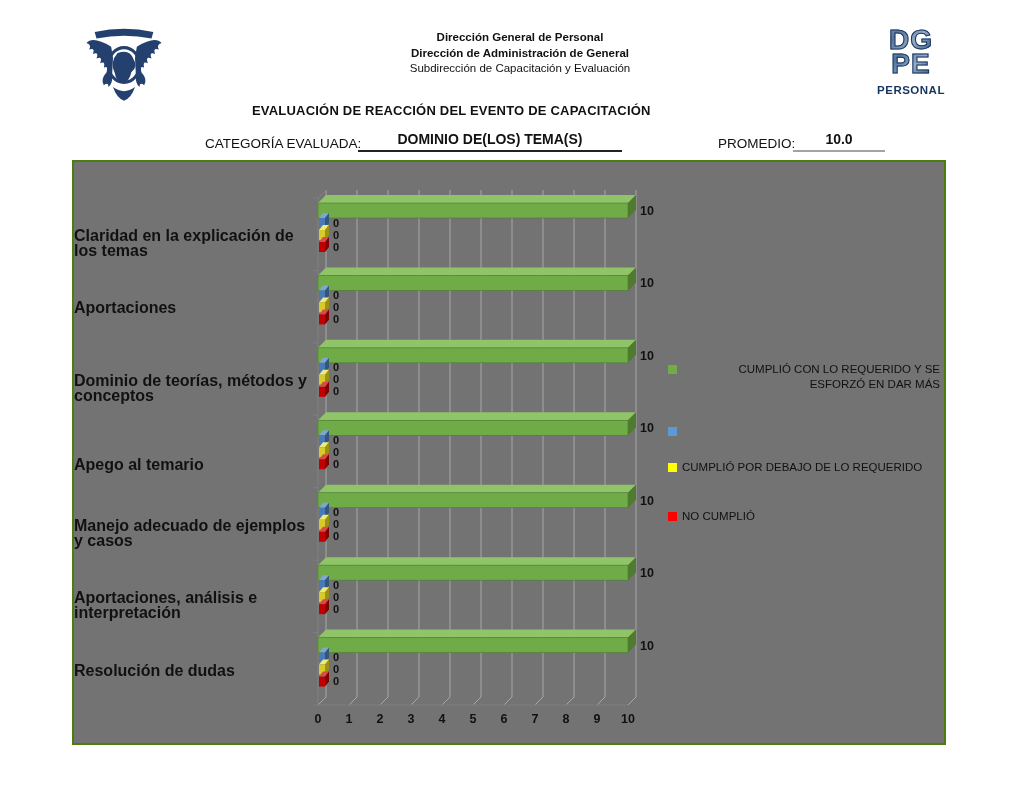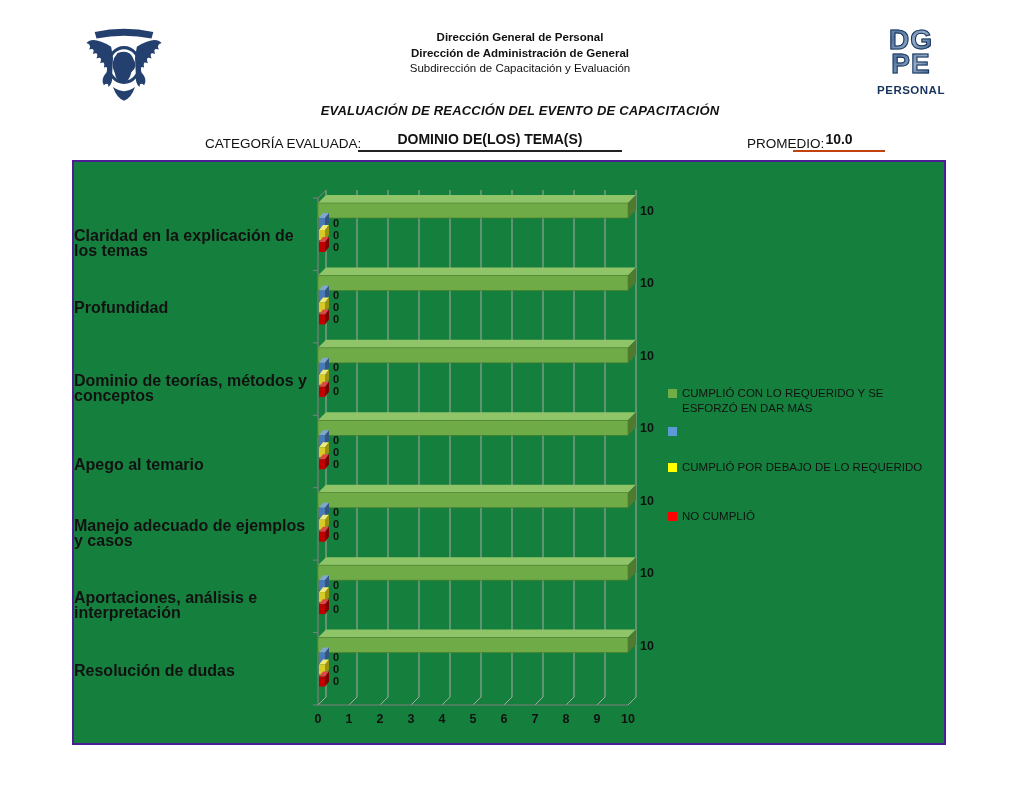--- a/index.html
+++ b/index.html
@@ -5,38 +5,38 @@
   html,body{margin:0;padding:0;background:#fff;}
   body{width:1024px;height:791px;position:relative;overflow:hidden;
        font-family:"Liberation Sans",sans-serif;color:#111;}
   .abs{position:absolute;}
 
   
   .unam-logo{left:80px;top:22px;width:88px;height:86px;}
   .org-block{left:320px;top:30px;width:400px;text-align:center;}
   .org-line{font-size:11.5px;font-weight:bold;line-height:15.5px;}
   .org-line.reg{font-weight:normal;text-align:center;}
-  .report-title{left:252px;top:103px;width:536px;text-align:center;
-                font-size:13px;font-weight:bold;letter-spacing:.2px;font-style:italic;}
+  .report-title{left:252px;top:103px;width:536px;
+                font-size:13px;font-weight:bold;letter-spacing:.2px;}
   .cat-label{left:205px;top:136px;font-size:13.5px;}
   .cat-field{left:358px;top:131px;width:264px;text-align:center;font-size:14px;
              font-weight:bold;border-bottom:2px solid #222;padding-bottom:3px;}
-  .prom-label{left:718px;top:136px;font-size:13.5px;margin-left:29px;}
+  .prom-label{left:718px;top:136px;font-size:13.5px;}
   .prom-field{left:793px;top:131px;width:92px;text-align:center;font-size:14px;
-              font-weight:bold;border-bottom:2px solid #c2410c;padding-bottom:3px;}
+              font-weight:bold;border-bottom:2px solid #a3a3a3;padding-bottom:3px;}
 
   .dgpe{left:872px;top:28px;width:78px;text-align:center;line-height:24px;}
   .dgpe .big{font-size:28px;font-weight:800;letter-spacing:1px;color:#5f7da2;
              background:linear-gradient(135deg,#a9bdd2 0%,#54749c 30%,#93aac4 55%,#3c5e86 80%,#7e97b4 100%);
              -webkit-background-clip:text;background-clip:text;-webkit-text-fill-color:transparent;
              -webkit-text-stroke:1px #16335e;}
   .dgpe .small{font-size:11.5px;font-weight:800;color:#16335e;letter-spacing:.5px;margin-top:2px;}
 
   
-  .chart-box{left:72px;top:160px;width:870px;height:581px;border:2px solid #4c1d95;background:#15803d;}
+  .chart-box{left:72px;top:160px;width:870px;height:581px;border:2px solid #4d7c0f;background:#737373;}
   .plot-svg{position:absolute;left:0;top:0;}
   .cat-lab{position:absolute;left:0;width:238px;font-size:16px;
            font-weight:bold;line-height:15px;}
   .legend{position:absolute;left:594px;top:0;width:276px;}
   .legend-item{position:absolute;display:flex;gap:5px;align-items:flex-start;width:272px;}
   .legend-swatch{width:9px;height:9px;flex:0 0 9px;margin-top:3px;}
   .legend-label{font-size:11.5px;line-height:15px;}
 </style>
 </head>
 <body>
@@ -225,29 +225,29 @@
       <text x="368" y="561" text-anchor="middle" font-size="12.5" font-weight="bold" fill="#111">4</text>
       <text x="399" y="561" text-anchor="middle" font-size="12.5" font-weight="bold" fill="#111">5</text>
       <text x="430" y="561" text-anchor="middle" font-size="12.5" font-weight="bold" fill="#111">6</text>
       <text x="461" y="561" text-anchor="middle" font-size="12.5" font-weight="bold" fill="#111">7</text>
       <text x="492" y="561" text-anchor="middle" font-size="12.5" font-weight="bold" fill="#111">8</text>
       <text x="523" y="561" text-anchor="middle" font-size="12.5" font-weight="bold" fill="#111">9</text>
       <text x="554" y="561" text-anchor="middle" font-size="12.5" font-weight="bold" fill="#111">10</text>
     </svg>
   <div>
       <div class="cat-lab" style="top: 66px;">Claridad en la explicación de los temas</div>
-      <div class="cat-lab" style="top: 138.429px;">Profundidad</div>
+      <div class="cat-lab" style="top: 138.429px;">Aportaciones</div>
       <div class="cat-lab" style="top: 210.857px;">Dominio de teorías, métodos y conceptos</div>
       <div class="cat-lab" style="top: 295px;">Apego al temario</div>
       <div class="cat-lab" style="top: 355.714px;">Manejo adecuado de ejemplos y casos</div>
       <div class="cat-lab" style="top: 428.143px;">Aportaciones, análisis e interpretación</div>
       <div class="cat-lab" style="top: 500.571px;">Resolución de dudas</div>
     </div>
   <div class="legend">
-      <div class="legend-item" style="top: 224px;">
+      <div class="legend-item" style="top: 200px; text-align: right;">
         <span class="legend-swatch" style="background: rgb(112, 173, 71);"></span>
         <span class="legend-label">CUMPLIÓ CON LO REQUERIDO Y SE ESFORZÓ EN DAR MÁS</span>
       </div>
       <div class="legend-item" style="top: 262px;">
         <span class="legend-swatch" style="background: rgb(91, 155, 213);"></span>
       </div>
       <div class="legend-item" style="top: 298px;">
         <span class="legend-swatch" style="background: rgb(255, 255, 0);"></span>
         <span class="legend-label">CUMPLIÓ POR DEBAJO DE LO REQUERIDO</span>
       </div>

